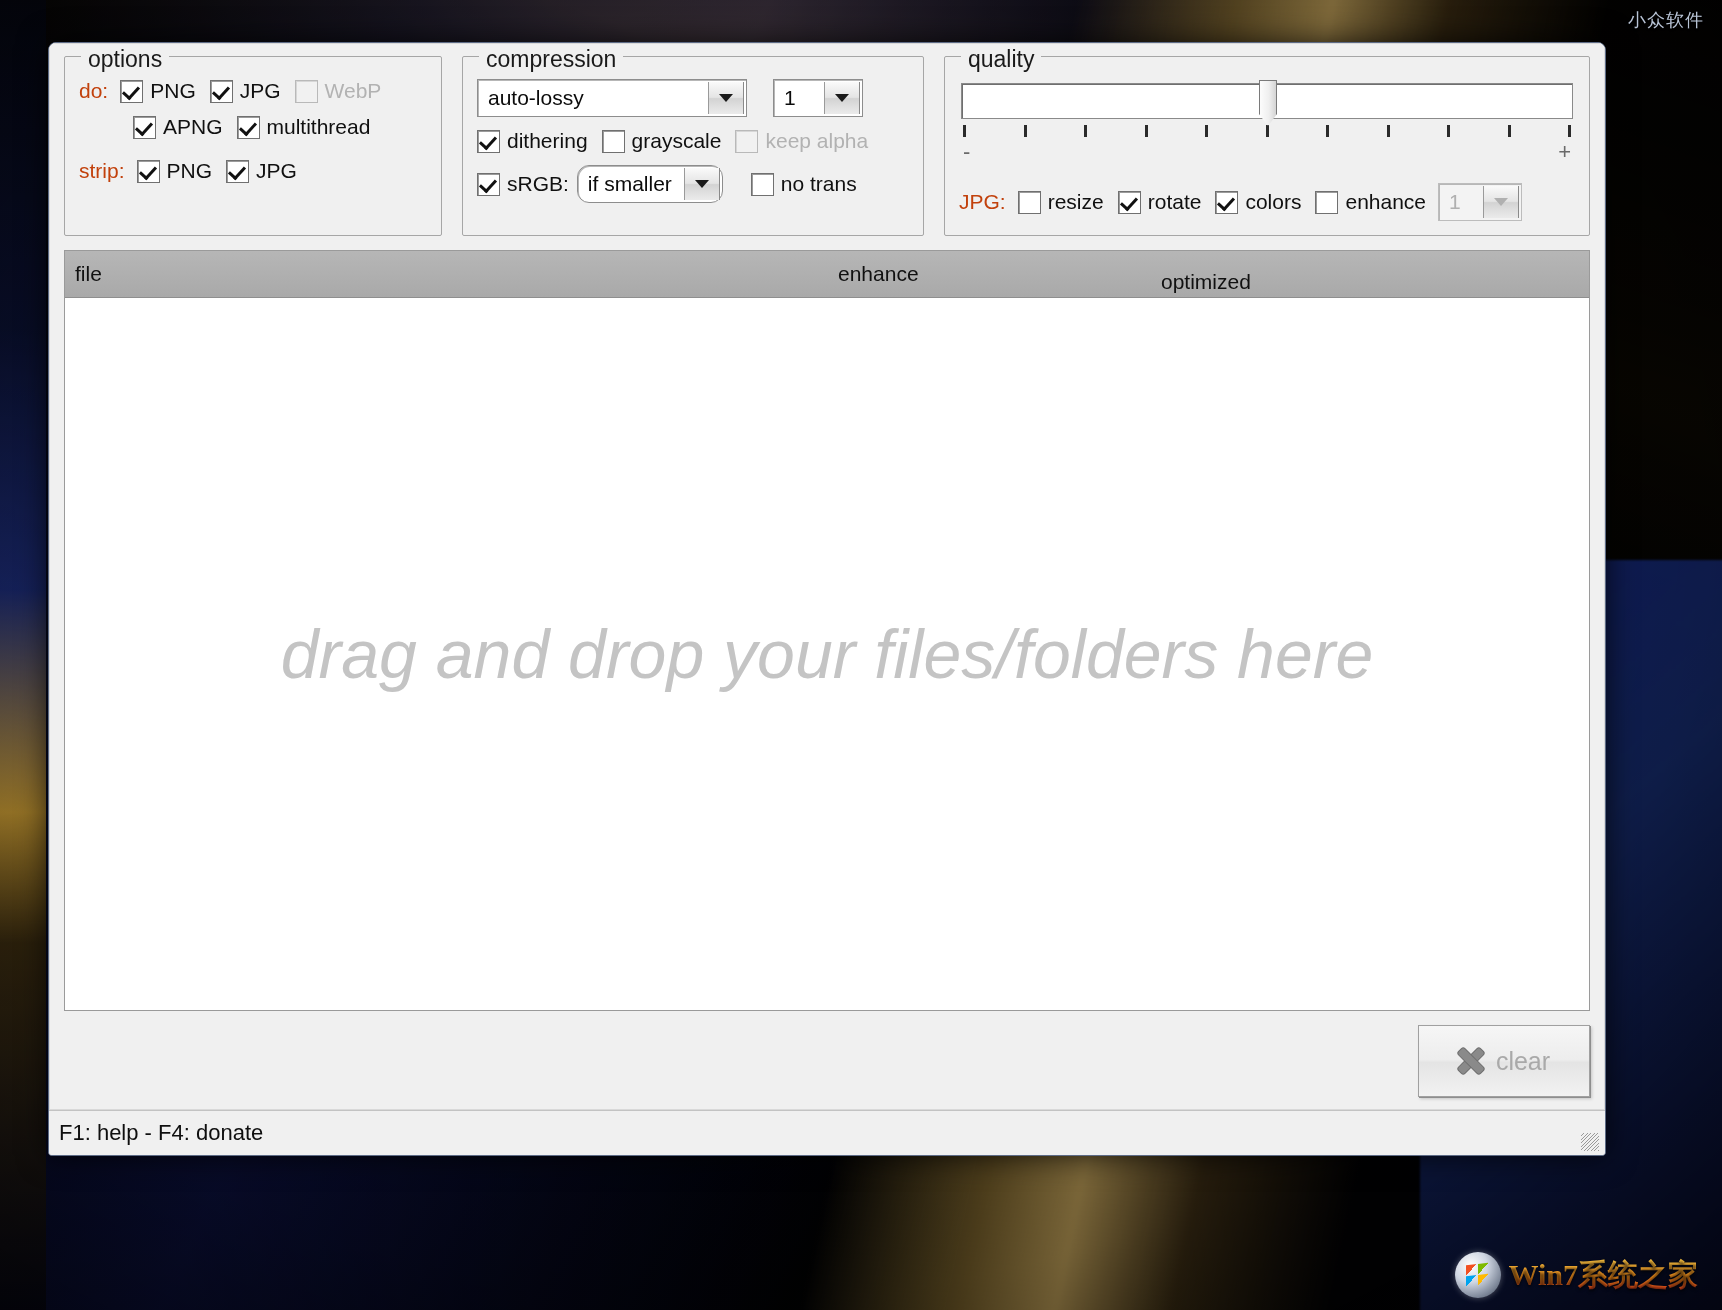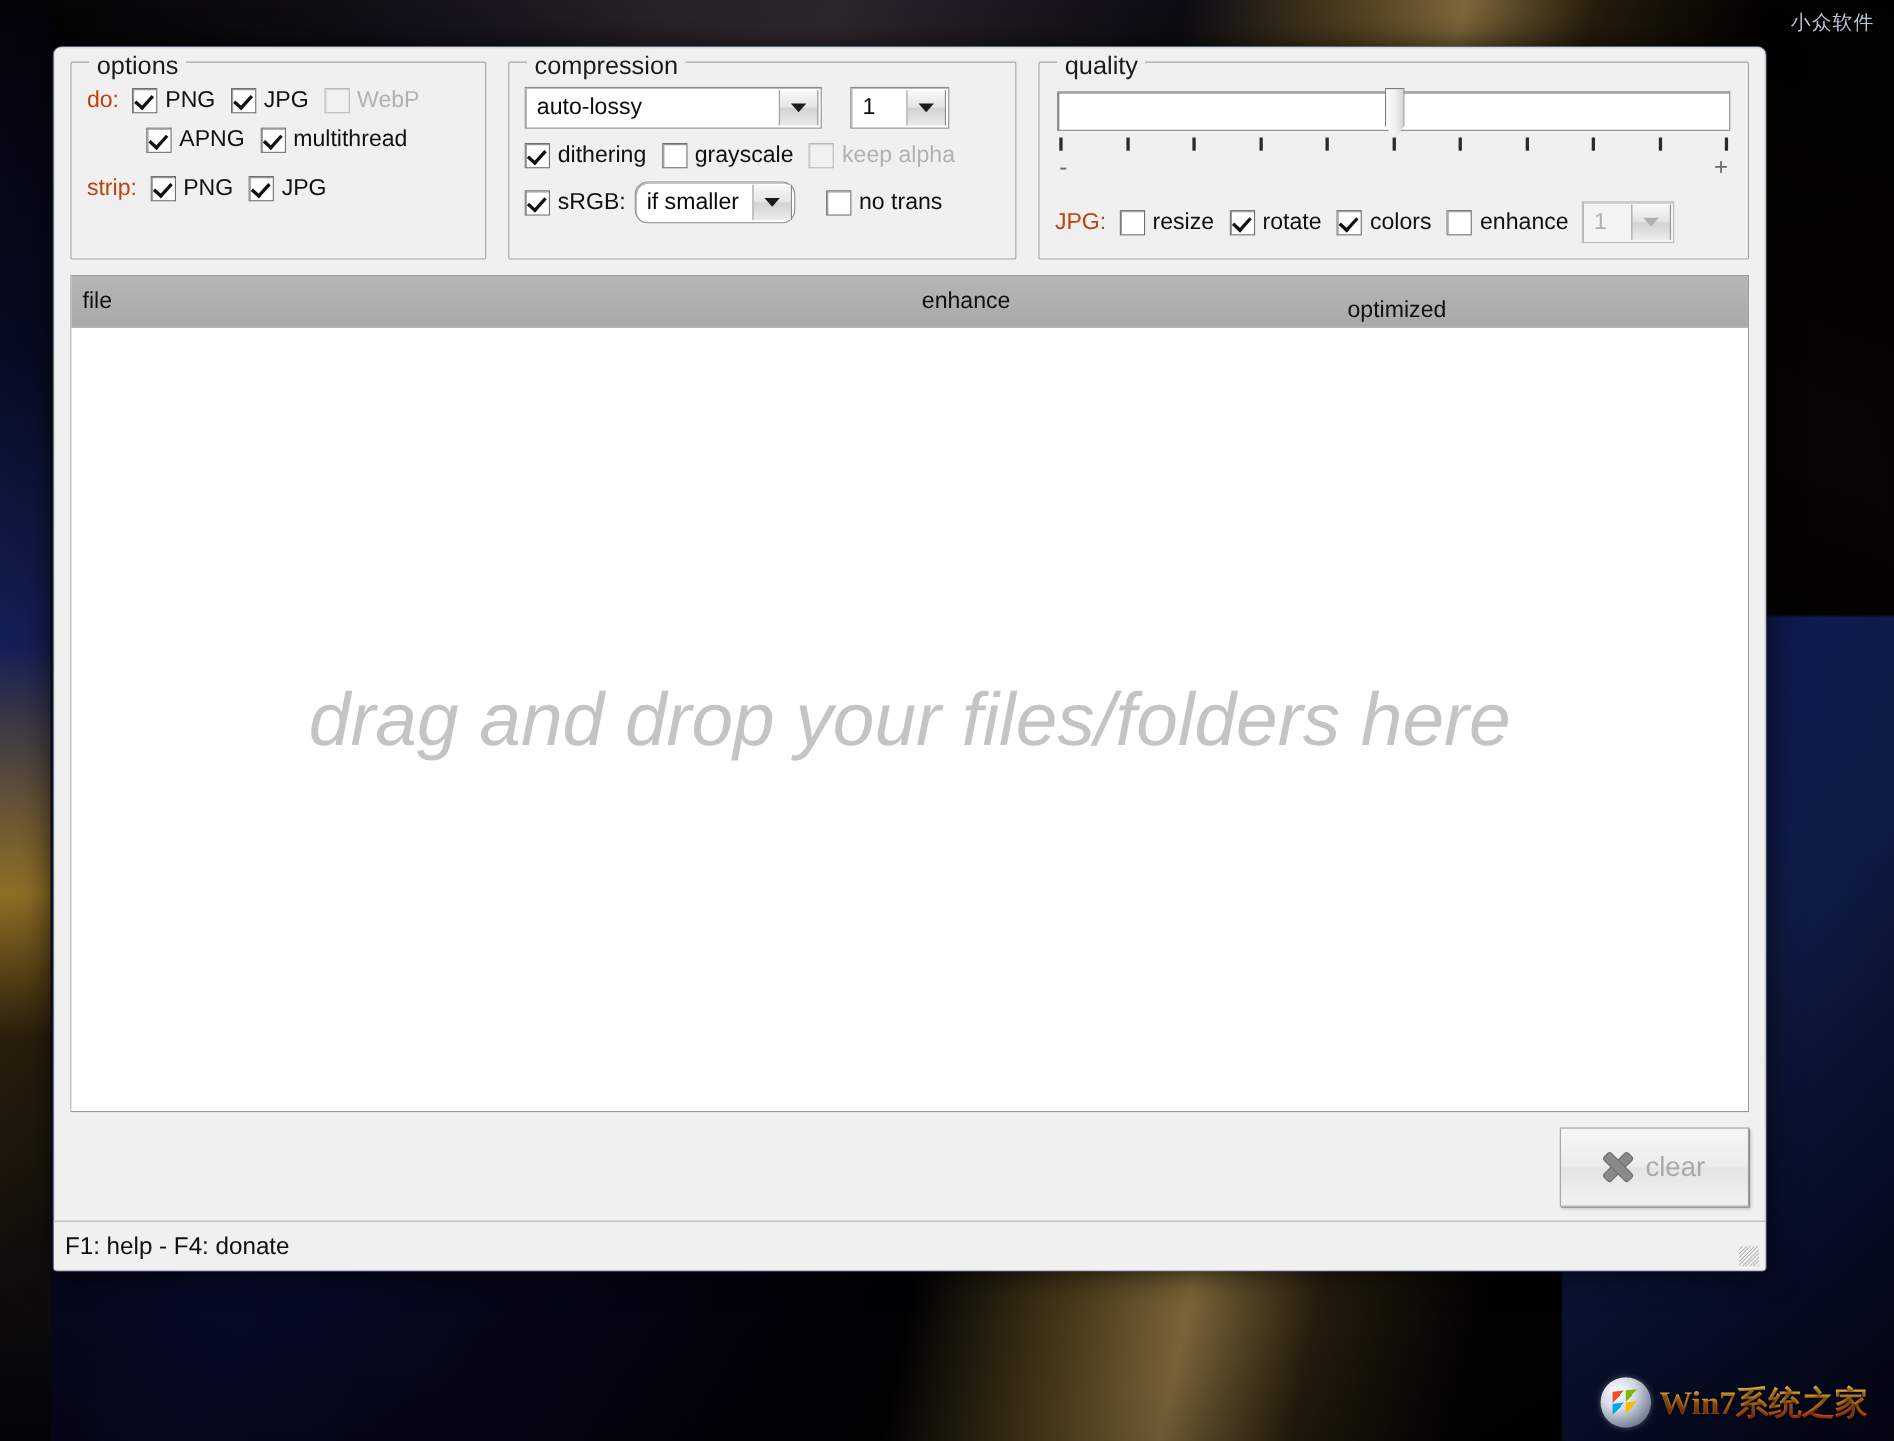--- a/index.html
+++ b/index.html
@@ -254,21 +254,21 @@
   .list-header {
     height: 46px; flex: 0 0 46px;
     background: linear-gradient(180deg, #b6b6b6 0%, #a9a9a9 100%);
     border-bottom: 1px solid #8e8e8e;
     display: flex; align-items: center;
     position: relative;
   }
   .col { font-size: 21px; color: #111; position: absolute; }
   .col-file { left: 10px; }
   .col-original { left: 773px; }
-  .col-optimized { left: 1160px; margin-top: 16px; }
+  .col-optimized { left: 1096px; margin-top: 16px; }
   .list-body {
     flex: 1; position: relative; background: #fff;
     display: flex; align-items: center; justify-content: center;
   }
   .dropzone-text {
     font-size: 68px; font-style: italic; color: #c4c4c4;
     white-space: nowrap; user-select: none;
     font-family: "Liberation Sans", sans-serif;
   }
 

